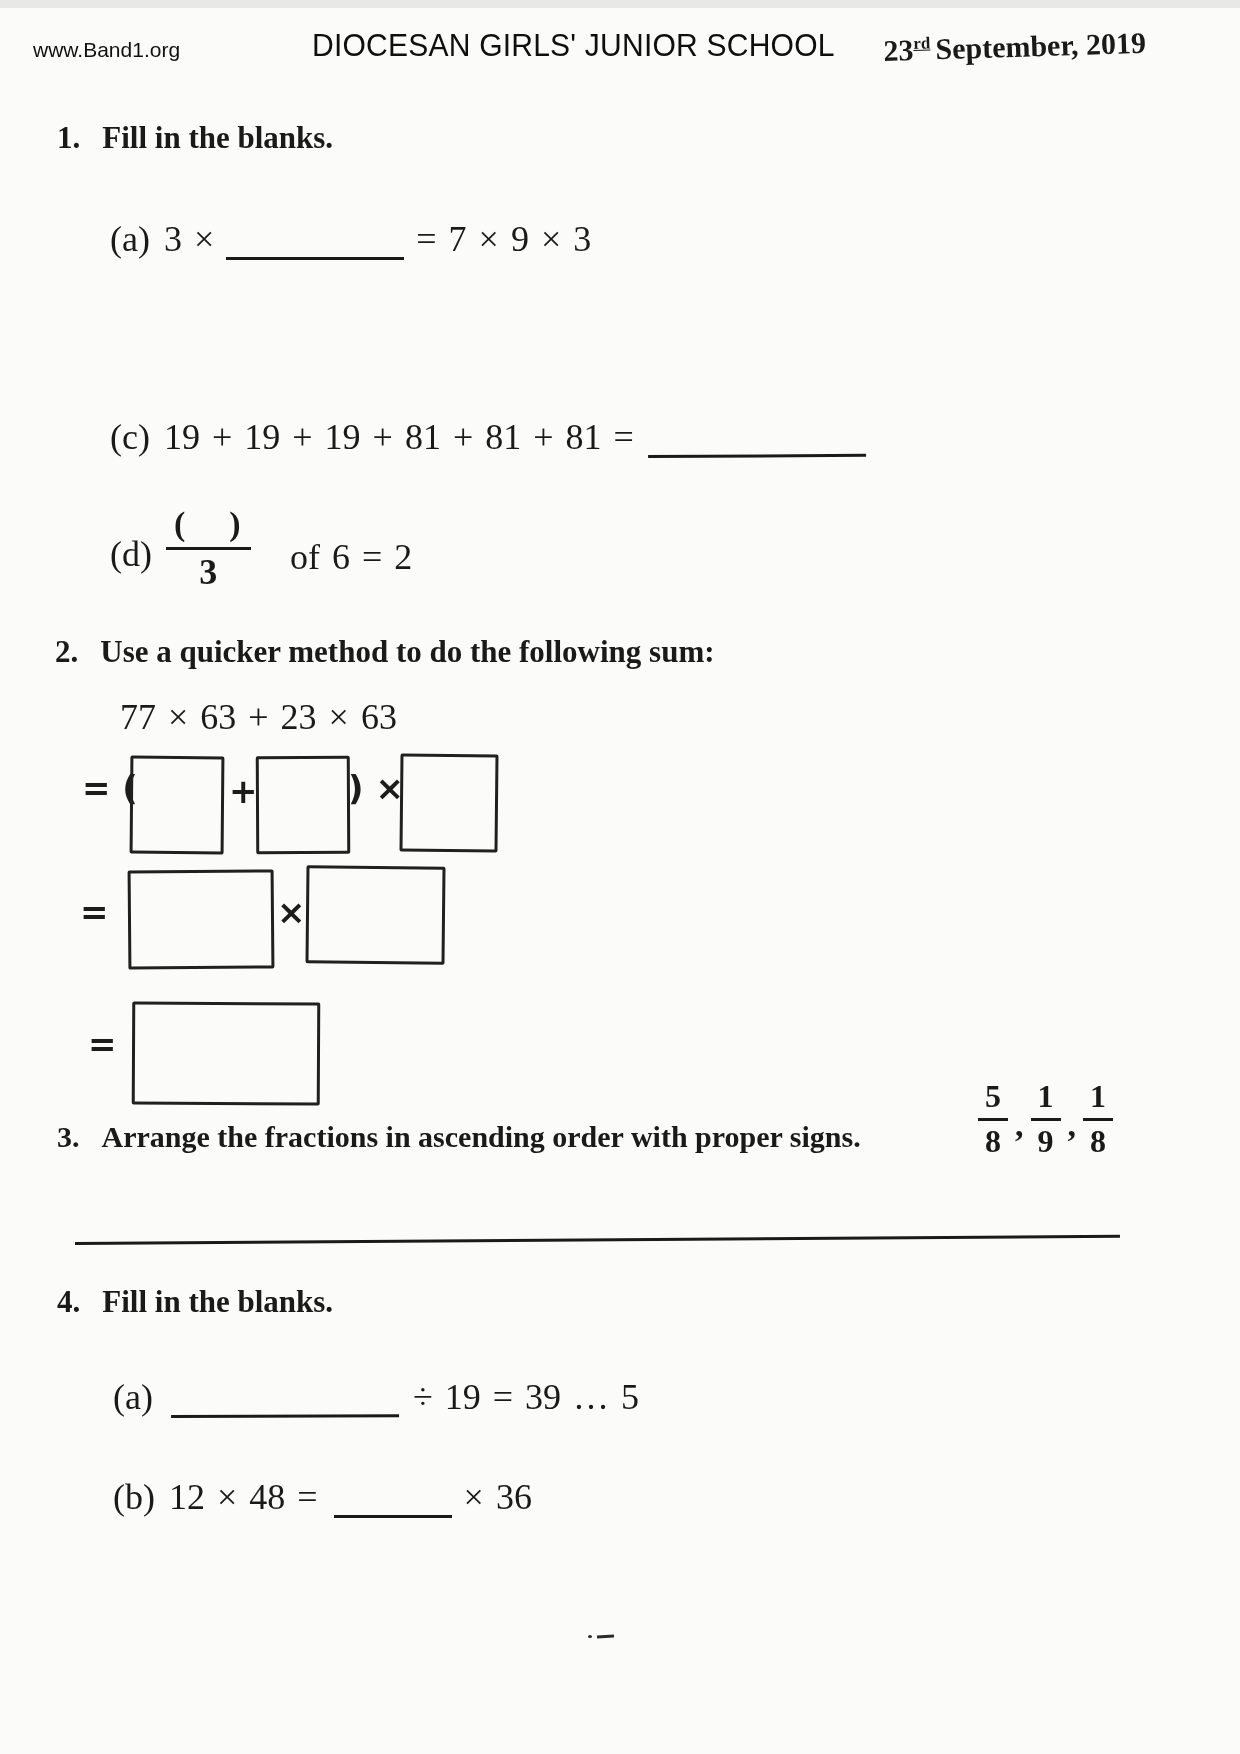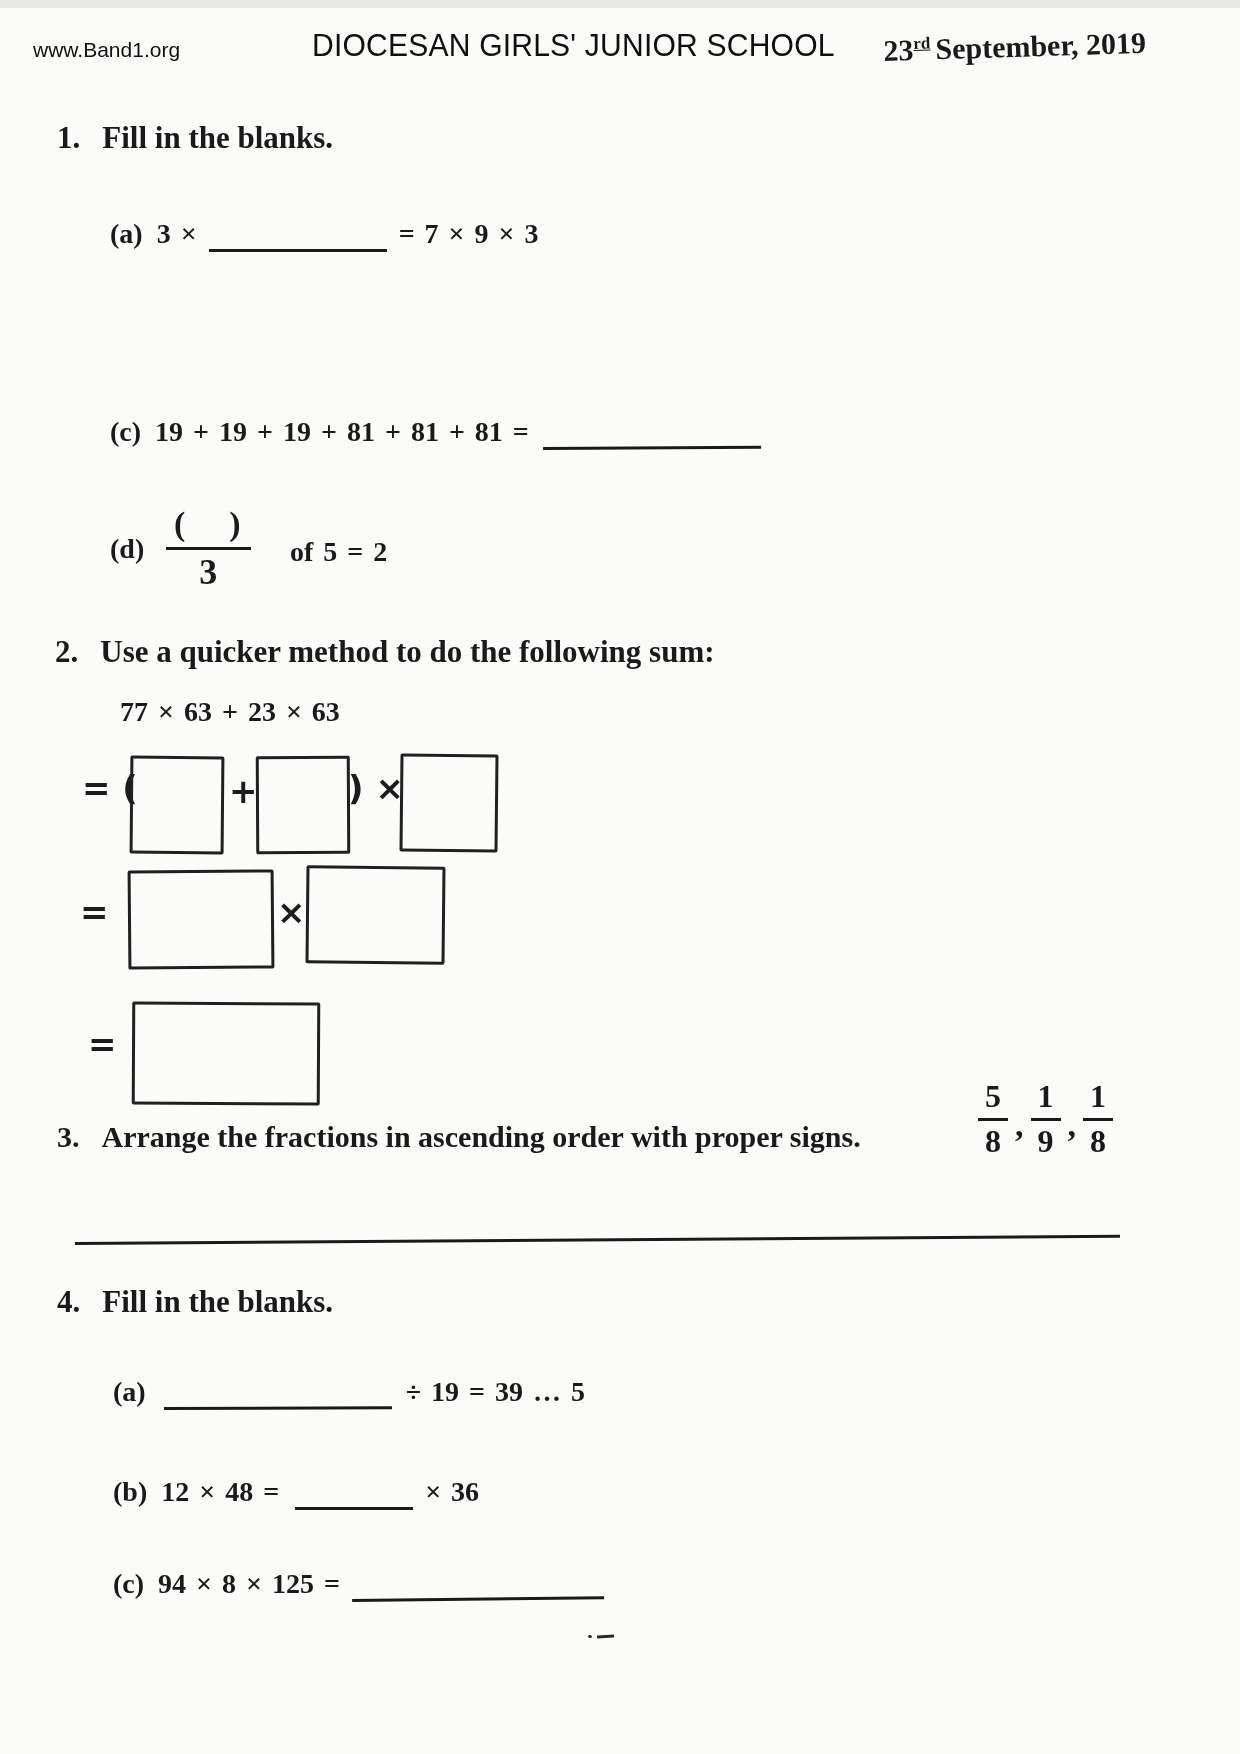--- a/index.html
+++ b/index.html
@@ -12,21 +12,21 @@
   
   .watermark{font-family:"Liberation Sans",sans-serif;font-size:21px;color:#111;}
   .school{font-family:"Liberation Sans",sans-serif;font-size:31px;letter-spacing:.2px;
           transform:scaleX(.97);transform-origin:left top;color:#0f0f0f;}
   .exdate{font-size:30px;font-weight:600;transform:rotate(-1.8deg);transform-origin:left bottom;}
   .exdate sup{font-size:17px;text-decoration:underline;margin-right:5px;}
   
   .qhead{font-size:31px;font-weight:600;}
   .qhead .qnum{display:inline-block;margin-right:22px;}
   
-  .eqrow{font-size:28px;font-weight:700;word-spacing:3px;}
+  .eqrow{font-size:36px;font-weight:400;word-spacing:3px;}
   .plabel{display:inline-block;margin-right:14px;}
   .blank{display:inline-block;height:1em;border-bottom:3px solid #1a1a1a;margin-bottom:-9px;}
   
   .abox{position:absolute;border:3px solid #202020;border-radius:2px;background:transparent;}
   .boxop{position:absolute;font-family:"DejaVu Sans",sans-serif;font-weight:bold;font-size:34px;color:#1c1c1c;white-space:nowrap;}
   
   .frac{display:inline-flex;flex-direction:column;align-items:center;line-height:1.05;}
   .frac .fnum{padding:0 7px 4px;border-bottom:3px solid #1a1a1a;}
   .frac .fden{padding-top:4px;}
   .fracgroup{display:flex;align-items:center;gap:7px;font-size:32px;font-weight:600;}
@@ -66,21 +66,21 @@
   </div>
 
   <div class="abs eqrow" style="left:110px;top:525px;">
     <span>(d)</span>
   </div>
   <div class="abs frac dfrac" style="left:166px;top:498px;">
     <span class="fnum">(&nbsp;&nbsp;&nbsp;&nbsp;)</span>
     <span class="fden">3</span>
   </div>
   <div class="abs eqrow" style="left:290px;top:528px;">
-    <span>of 5 = 2</span>
+    <span>of 6 = 2</span>
   </div>
 
   <div class="abs qhead" style="left:55px;top:626px;">
     <span class="qnum">2.</span><span>Use a quicker method to do the following sum:</span>
   </div>
   <div class="abs eqrow" style="left:120px;top:688px;">
     <span>77 × 63 + 23 × 63</span>
   </div>
 
   <div class="boxop" style="left:82px;top:760px;">= (</div>
@@ -124,22 +124,19 @@
   </div>
 
   <div class="abs eqrow" style="left:113px;top:1368px;">
     <span class="plabel" style="margin-right:18px;">(a)</span><span class="blank" style="width:228px;margin-right:14px;transform:rotate(-0.2deg);transform-origin:left center;"></span><span>÷ 19 = 39 … 5</span>
   </div>
 
   <div class="abs eqrow" style="left:113px;top:1468px;">
     <span class="plabel">(b)</span><span>12 × 48 =</span><span class="blank" style="width:118px;margin-left:16px;margin-right:12px;"></span><span>× 36</span>
   </div>
 
-  <div class="abs eqrow" style="left:113px;top:1560px;">
-    <span class="plabel">(c)</span><span>94 × 8 × 125 =</span><span class="blank" style="width:252px;margin-left:12px;transform:rotate(-0.6deg);transform-origin:left center;"></span>
-  </div>
 
   <div class="abs artifact" style="left:588px;top:1626px;">
     <span class="dot"></span>
     <span class="dash"></span>
   </div>
 
 </div>
 
 </body></html>

